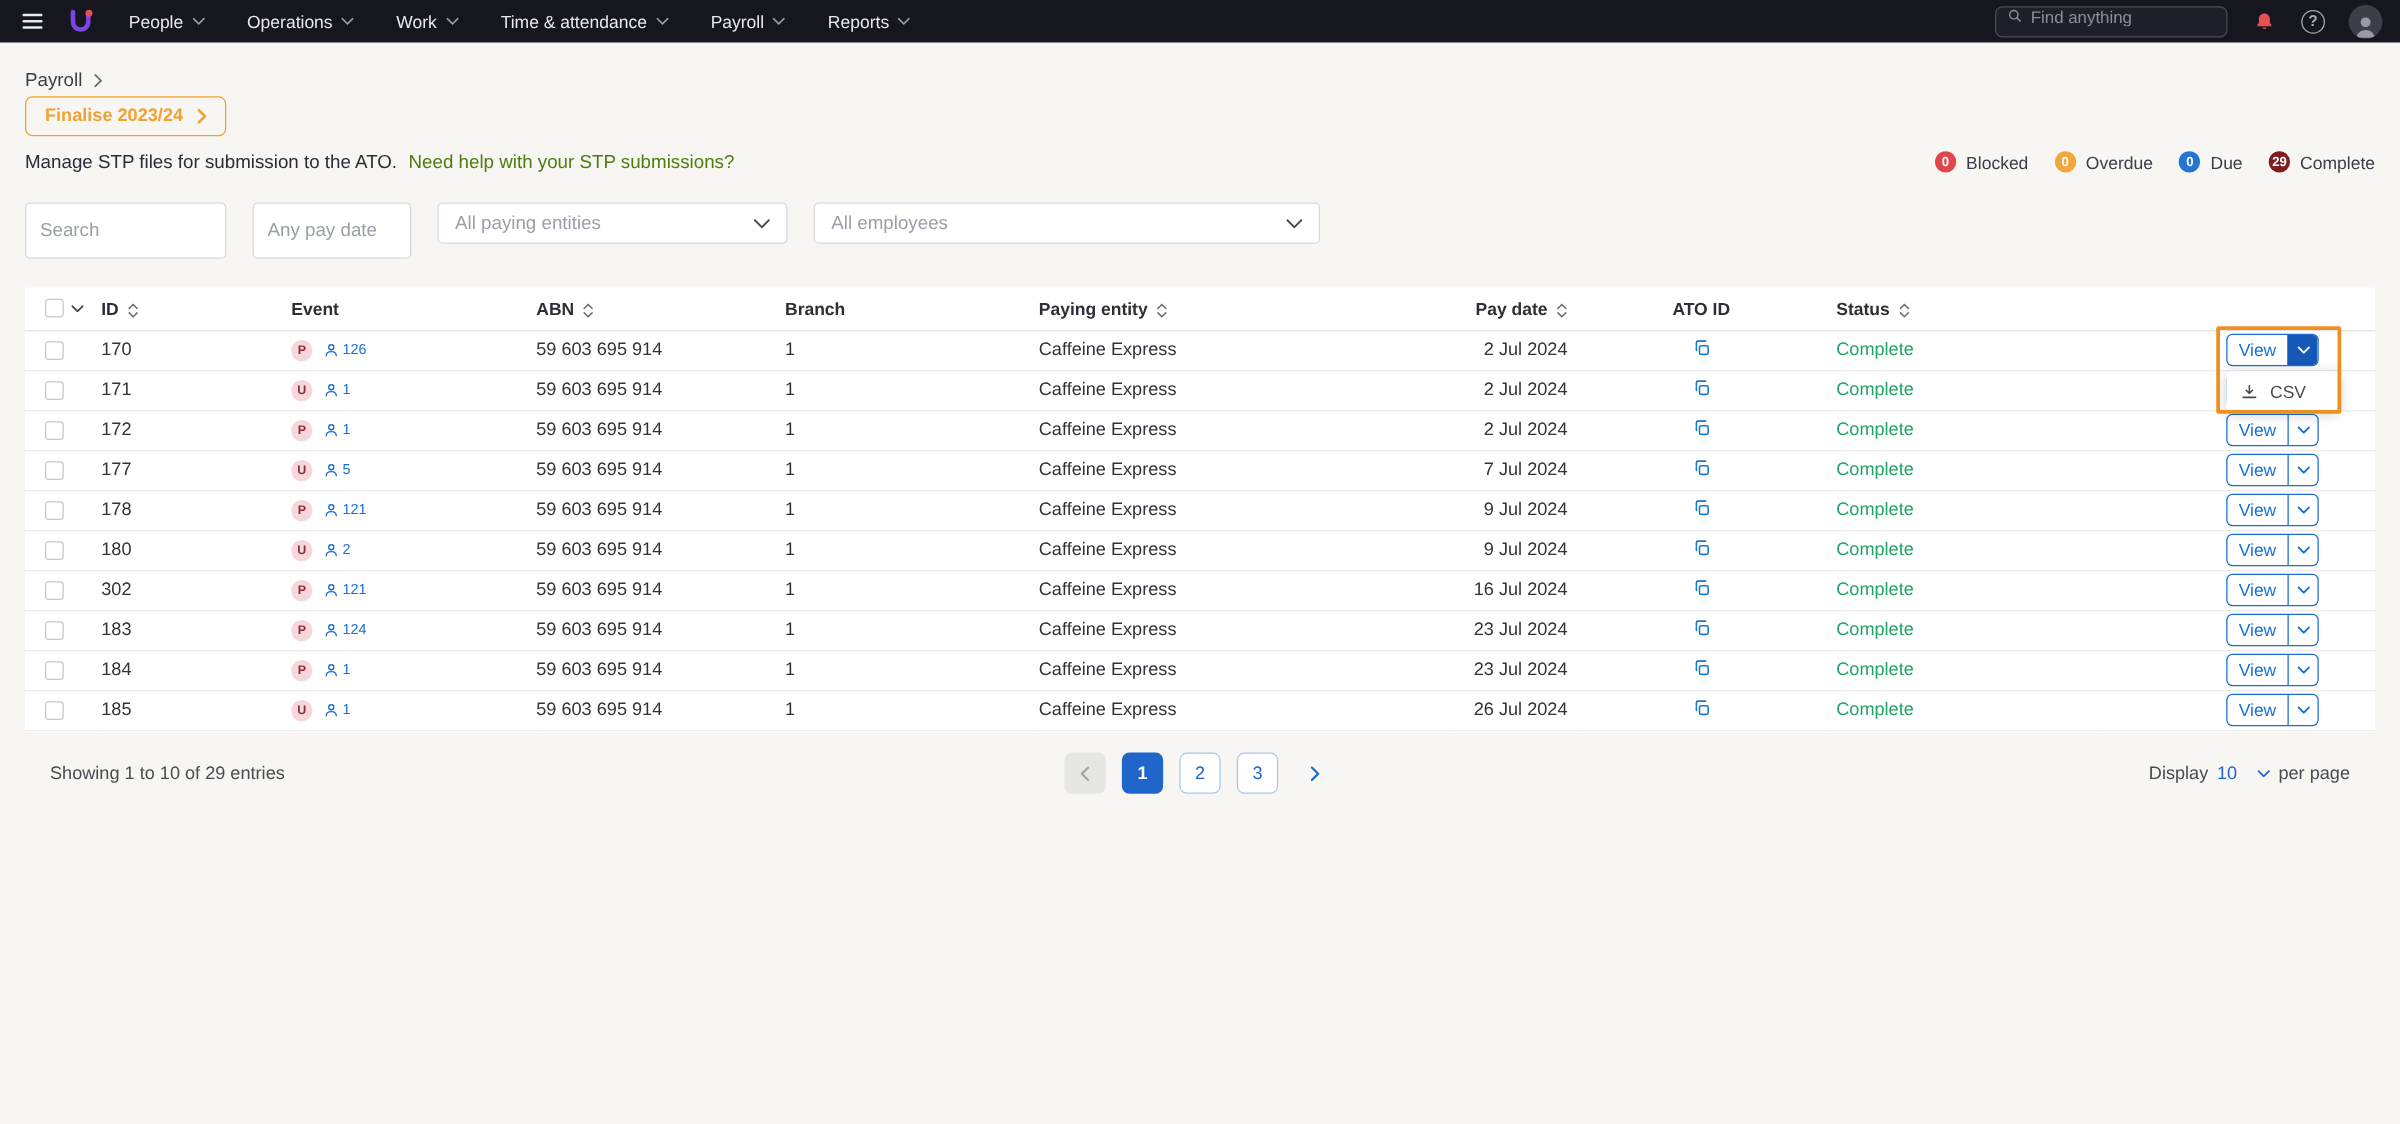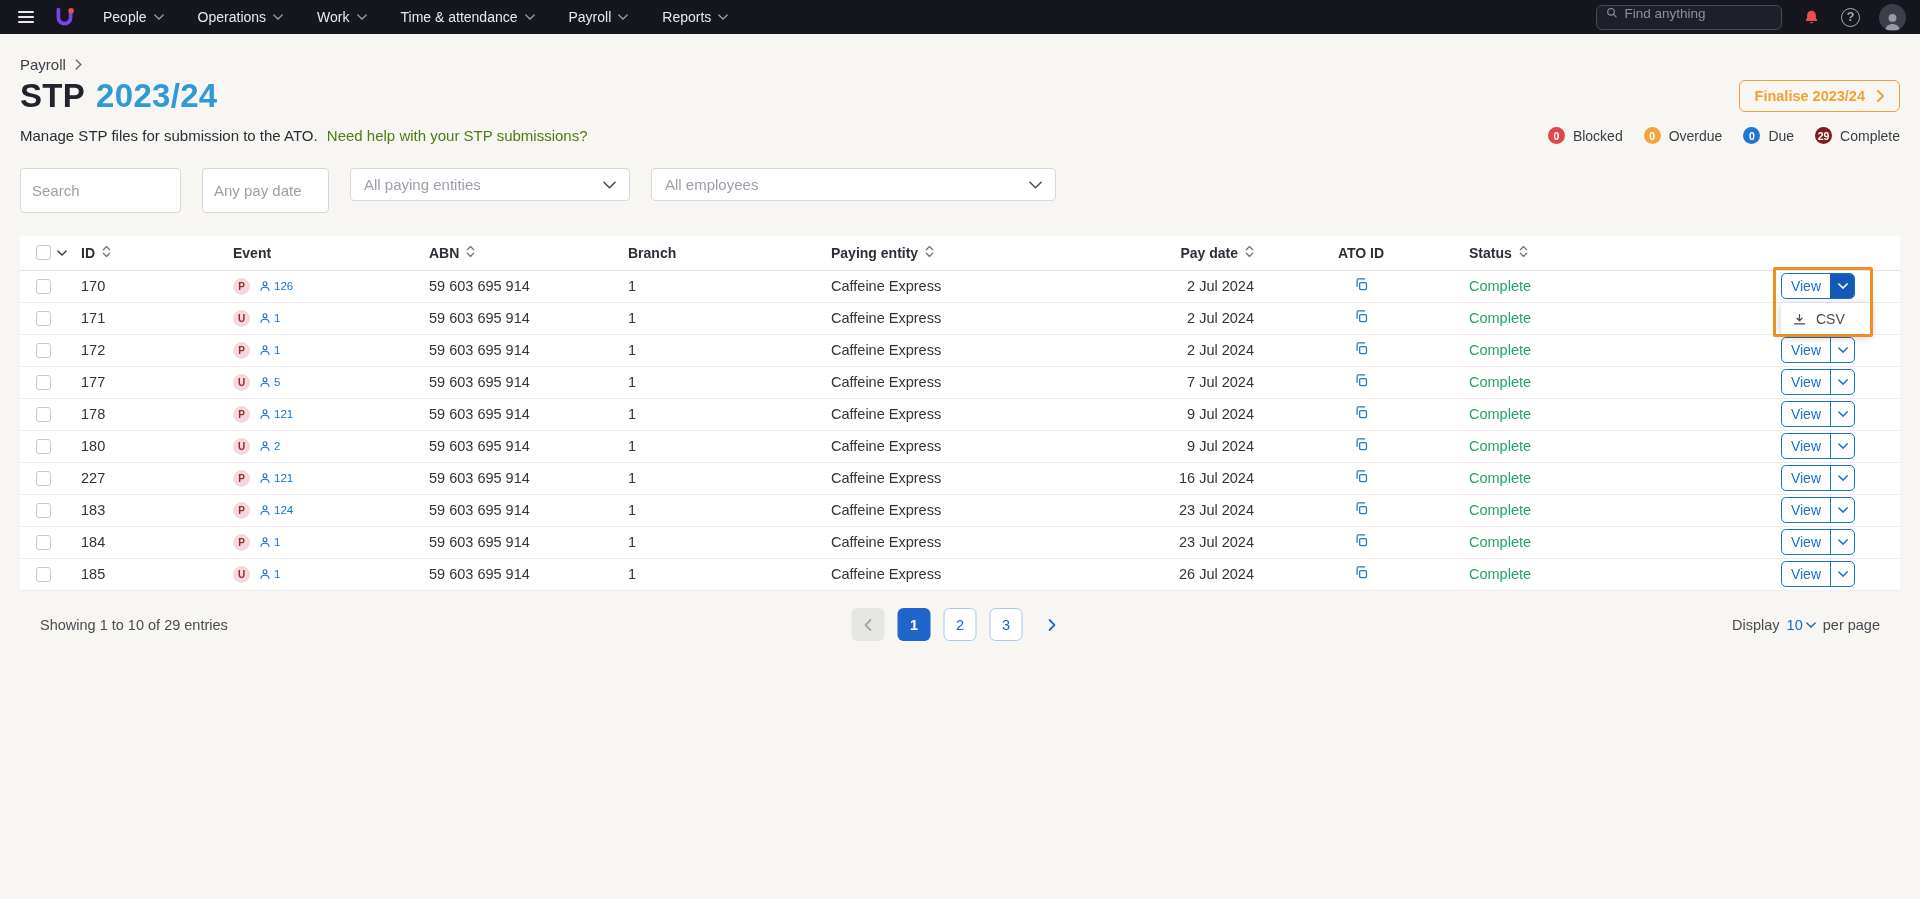--- a/index.html
+++ b/index.html
@@ -97,21 +97,21 @@
   .f-employees { width: 405px; }
 
   
   .table-card { margin-top: 23px; background: #fff; position: relative; border-radius: 2px; }
   table { width: 100%; border-collapse: collapse; table-layout: fixed; }
   col.w-check { width: 61px; }  col.w-id { width: 152px; }  col.w-event { width: 196px; }
   col.w-abn { width: 199px; }   col.w-branch { width: 203px; } col.w-entity { width: 330px; }
   col.w-paydate { width: 100px; } col.w-atoid { width: 200px; } col.w-status { width: 220px; }
   thead tr { height: 34px; }
   th { font-size: 14px; font-weight: 700; color: #2e2e38; text-align: left; padding: 0; border-bottom: 1px solid #e4e4e8; }
-  .th-inner { display: flex; align-items: flex-start; gap: 7px; }
+  .th-inner { display: flex; align-items: flex-end; gap: 7px; }
   tbody tr { height: 32px; border-bottom: 1px solid #ededf0; background: #fff; }
   td { padding: 0; font-size: 14.5px; color: #32323c; vertical-align: middle; }
   .c-check { padding-left: 16px; }
   .checkbox {
     width: 15px; height: 15px; border: 1.5px solid #c6c6ce; border-radius: 3px;
     background: #fff; display: inline-block; vertical-align: middle; cursor: pointer;
   }
   .th-check { display: flex; align-items: center; gap: 6px; }
   .th-check .chev { color: #3c3c46; cursor: pointer; }
   .c-event .evt-wrap { display: flex; align-items: center; gap: 9px; }
@@ -159,21 +159,21 @@
   .page-btn {
     width: 33px; height: 33px; border-radius: 6px; font-size: 14.5px;
     display: flex; align-items: center; justify-content: center; cursor: pointer; border: none;
     font-family: "Liberation Sans", sans-serif; background: transparent;
   }
   .page-prev { background: #e6e6e3; color: #a5a5a8; }
   .page-active { background: #2065c9; color: #fff; font-weight: 600; }
   .page-num { background: #fff; border: 1px solid #a8c8ea; color: #2065c9; }
   .page-next { color: #2065c9; }
   .display-ctl { margin-left: auto; display: flex; align-items: center; gap: 7px; font-size: 14.5px; color: #4a4a52; }
-  .display-val { color: #2065c9; display: flex; align-items: center; gap: 3px; font-weight: 500; cursor: pointer; }
+  .display-val { color: #2065c9; display: flex; align-items: center; gap: 16px; font-weight: 500; cursor: pointer; }
 </style>
 </head>
 <body>
 
 <nav class="topbar">
   <div class="hamburger">
       <span></span>
       <span></span>
       <span></span>
     </div>
@@ -249,24 +249,20 @@
 <main class="content">
 
   <div class="breadcrumb">
     <span class="crumb">Payroll</span>
     <svg class="chev" viewBox="0 0 7 12" width="7" height="11">
         <path d="M1 1l5 5-5 5" fill="none" stroke="currentColor" stroke-width="1.6" stroke-linecap="round"></path>
       </svg>
   </div>
 
   <div class="title-row">
-    <h1 class="page-title">
-      <span class="title-dark">STP</span>
-      <span class="title-blue">2023/24</span>
-    </h1>
     <button class="finalise-btn">
       <span>Finalise 2023/24</span>
       <svg viewBox="0 0 7 12" width="7" height="12">
           <path d="M1 1l5 5-5 5" fill="none" stroke="currentColor" stroke-width="2" stroke-linecap="round"></path>
         </svg>
     </button>
   </div>
 
   <div class="subtitle-row">
     <p class="subtitle">
@@ -621,21 +617,21 @@
           <svg viewBox="0 0 12 7" width="10" height="6">
                     <path d="M1 1l5 5 5-5" fill="none" stroke="currentColor" stroke-width="1.8" stroke-linecap="round"></path>
                   </svg>
         </span>
       </span>
     </td>
   </tr>
 
   <tr class="trow">
     <td class="c-check"><span class="checkbox"></span></td>
-    <td class="c-id"><span>227</span></td>
+    <td class="c-id"><span>302</span></td>
     <td class="c-event">
       <div class="evt-wrap">
         <span class="evt-badge">P</span>
         <span class="evt-people">
           <svg viewBox="0 0 24 24" width="12" height="12" fill="none" stroke="currentColor" stroke-width="2.2" stroke-linecap="round">
                     <circle cx="12" cy="7.5" r="4"></circle>
                     <path d="M4 21c0-4.2 3.8-6.5 8-6.5s8 2.3 8 6.5"></path>
                   </svg>
           <span>121</span>
         </span>

